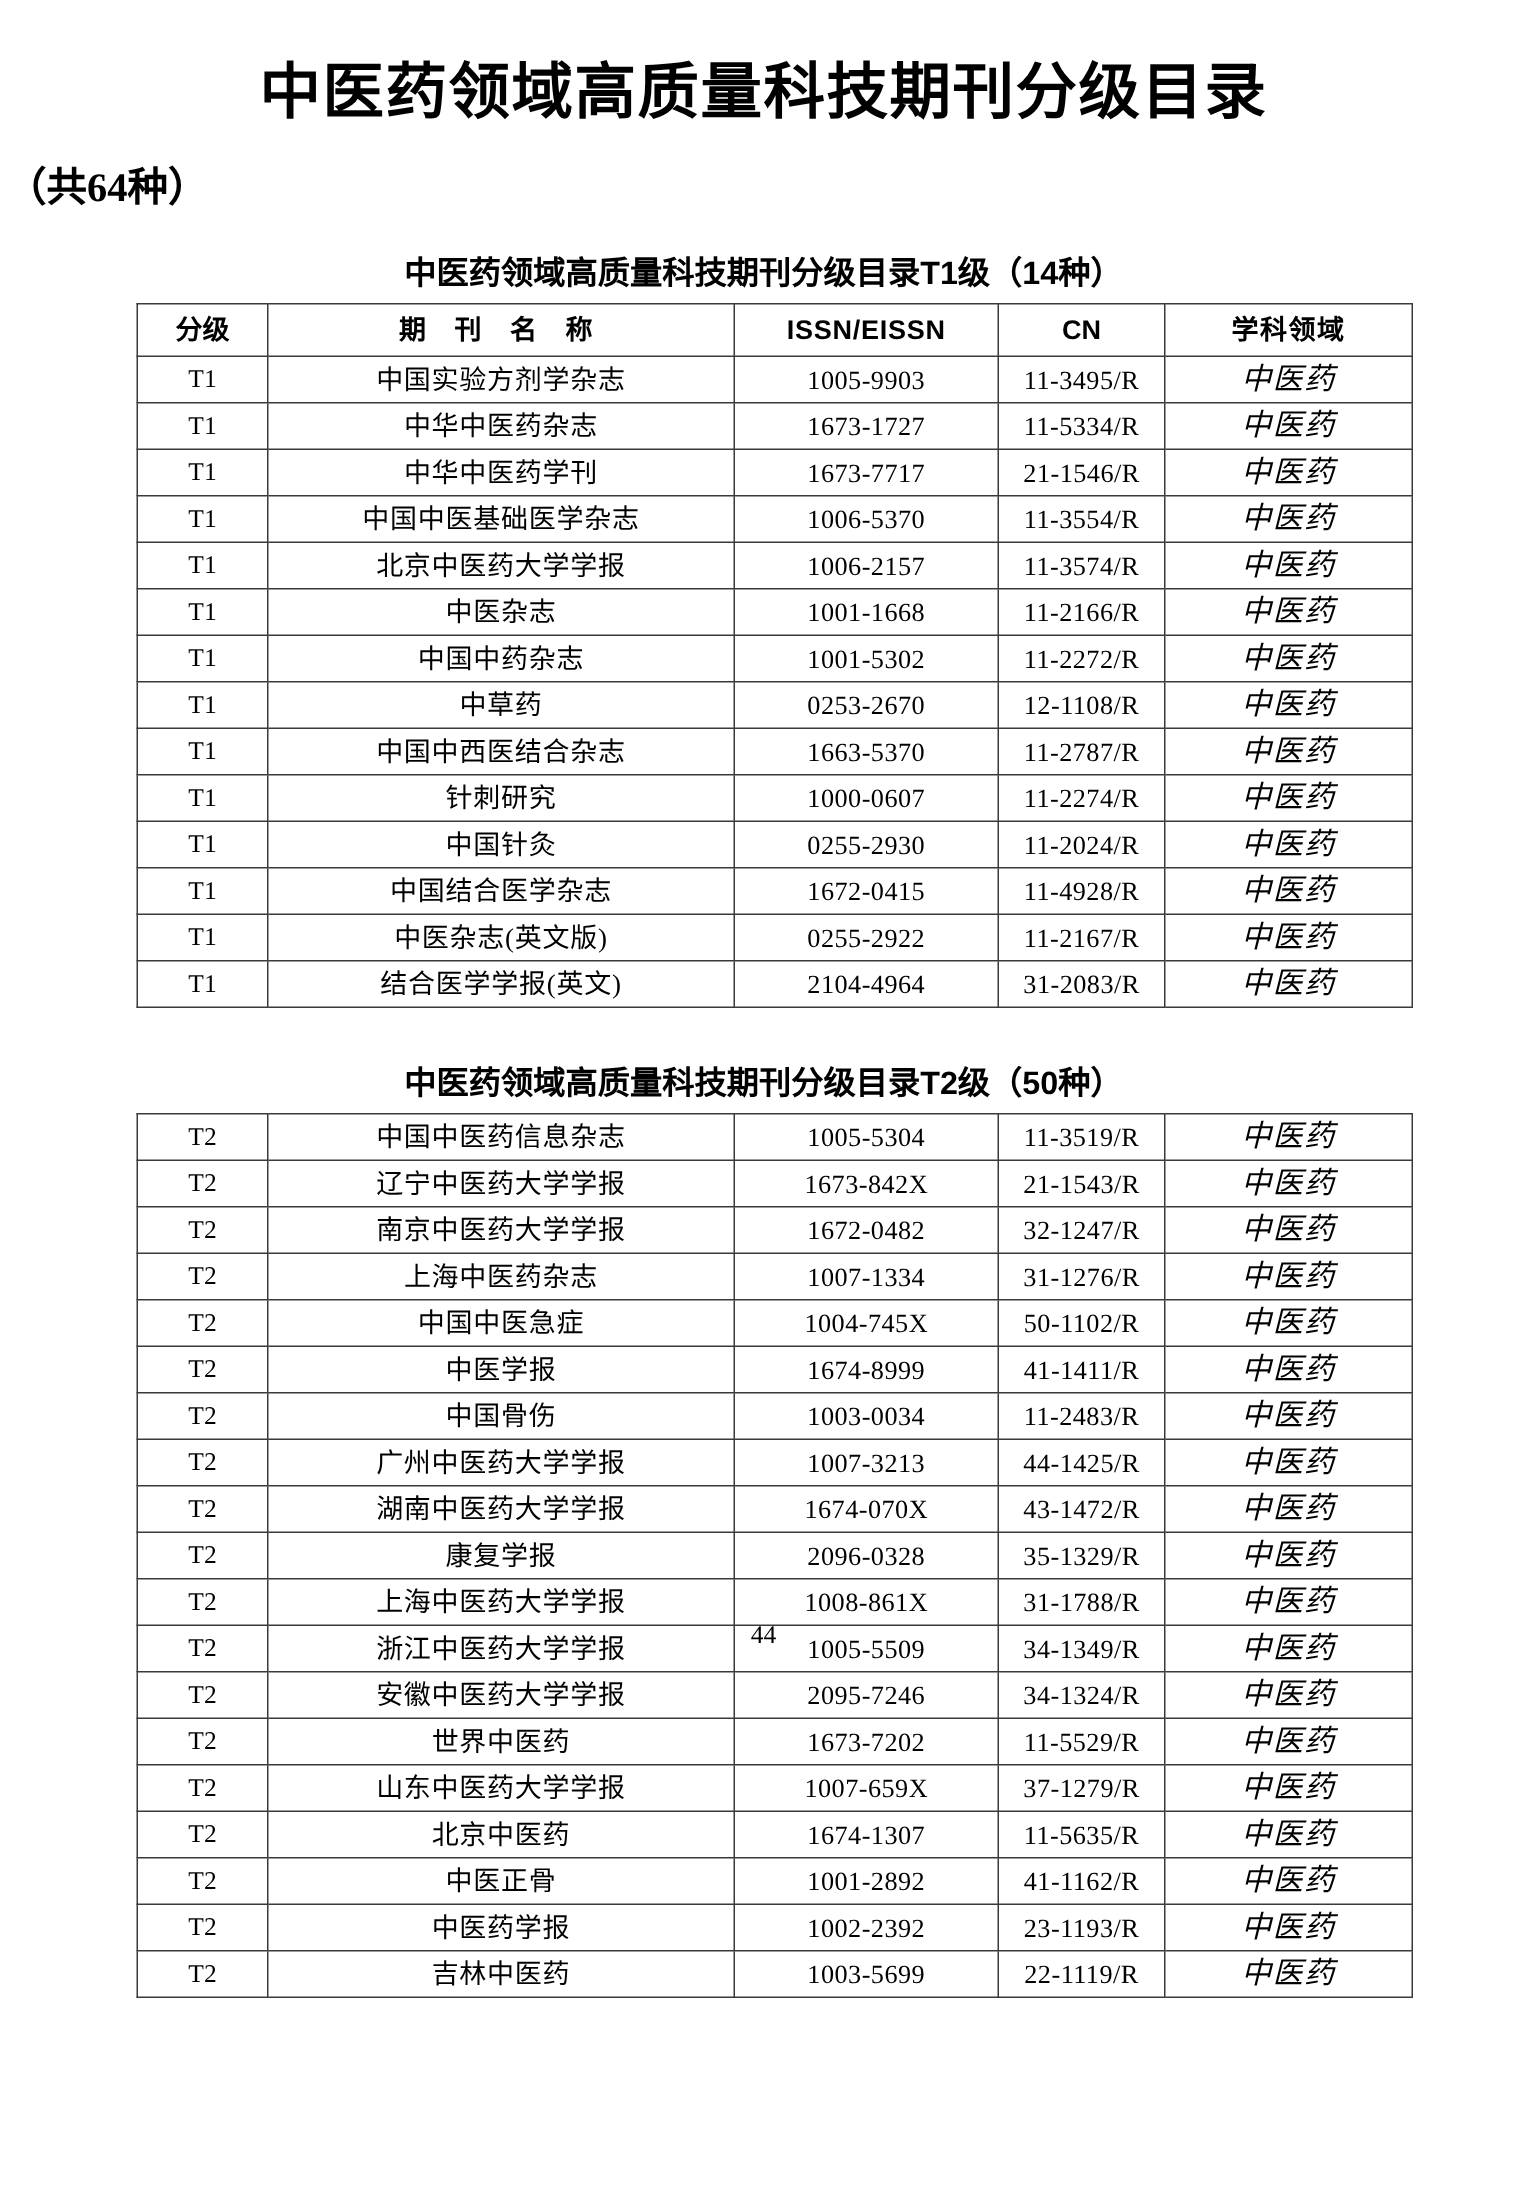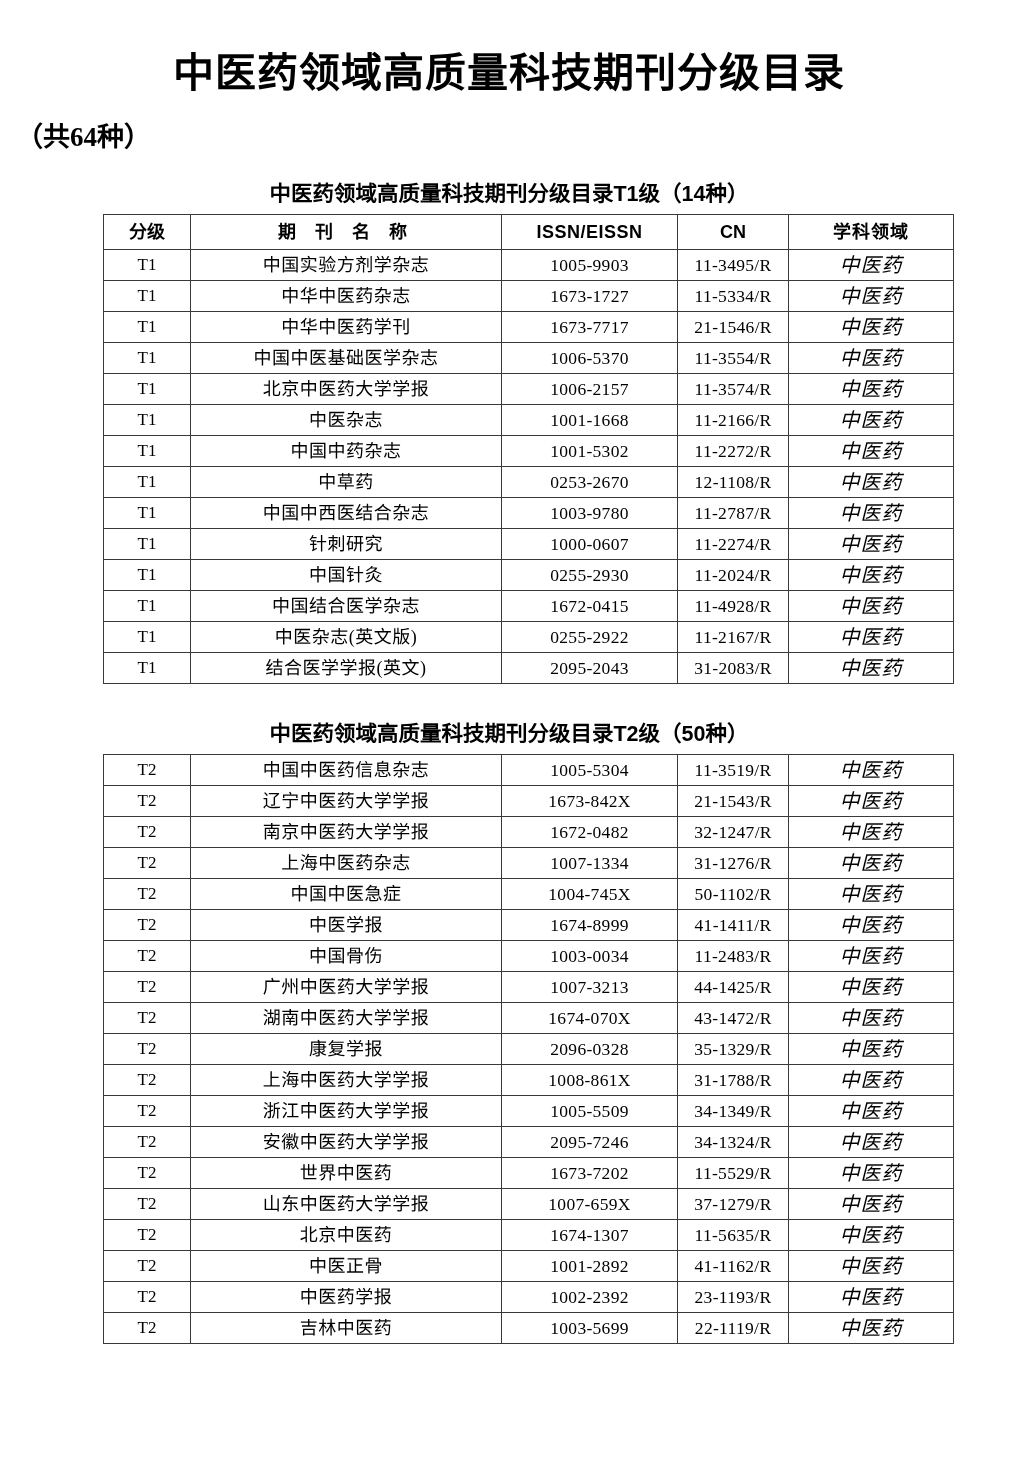--- a/index.html
+++ b/index.html
@@ -14,21 +14,21 @@
     position: relative;
     font-family: "Liberation Serif", "DejaVu Serif", serif;
     color: #000000;
     overflow: hidden;
   }
   .page {
     width: 1018px;
     height: 1118px;
     position: relative;
     box-sizing: border-box;
-    padding: 16px;
+    padding: 4px;
   }
 
   
   .doc-title {
     text-align: center;
     font-size: 41px;
     font-weight: bold;
     letter-spacing: 1px;
     margin: 0;
     padding-top: 34px;
@@ -210,21 +210,21 @@
             <tr>
               <td class="c-rank">T1</td>
               <td class="c-name">中草药</td>
               <td class="c-issn">0253-2670</td>
               <td class="c-cn">12-1108/R</td>
               <td class="c-field">中医药</td>
             </tr>
             <tr>
               <td class="c-rank">T1</td>
               <td class="c-name">中国中西医结合杂志</td>
-              <td class="c-issn">1003-9780</td>
+              <td class="c-issn">1663-5370</td>
               <td class="c-cn">11-2787/R</td>
               <td class="c-field">中医药</td>
             </tr>
             <tr>
               <td class="c-rank">T1</td>
               <td class="c-name">针刺研究</td>
               <td class="c-issn">1000-0607</td>
               <td class="c-cn">11-2274/R</td>
               <td class="c-field">中医药</td>
             </tr>
@@ -245,21 +245,21 @@
             <tr>
               <td class="c-rank">T1</td>
               <td class="c-name">中医杂志(英文版)</td>
               <td class="c-issn">0255-2922</td>
               <td class="c-cn">11-2167/R</td>
               <td class="c-field">中医药</td>
             </tr>
             <tr>
               <td class="c-rank">T1</td>
               <td class="c-name">结合医学学报(英文)</td>
-              <td class="c-issn">2095-2043</td>
+              <td class="c-issn">2104-4964</td>
               <td class="c-cn">31-2083/R</td>
               <td class="c-field">中医药</td>
             </tr>
           </tbody>
         </table>
       </div>
       <div class="section-caption caption-t2">中医药领域高质量科技期刊分级目录T2级（50种）</div>
       <div class="tbl-wrap">
         <table class="jtable">
           <tbody>
@@ -394,13 +394,14 @@
               <td class="c-name">吉林中医药</td>
               <td class="c-issn">1003-5699</td>
               <td class="c-cn">22-1119/R</td>
               <td class="c-field">中医药</td>
             </tr>
           </tbody>
         </table>
       </div>
     </div>
 
+  <div class="page-footer">44</div>
 </div>
 
 </body></html>

